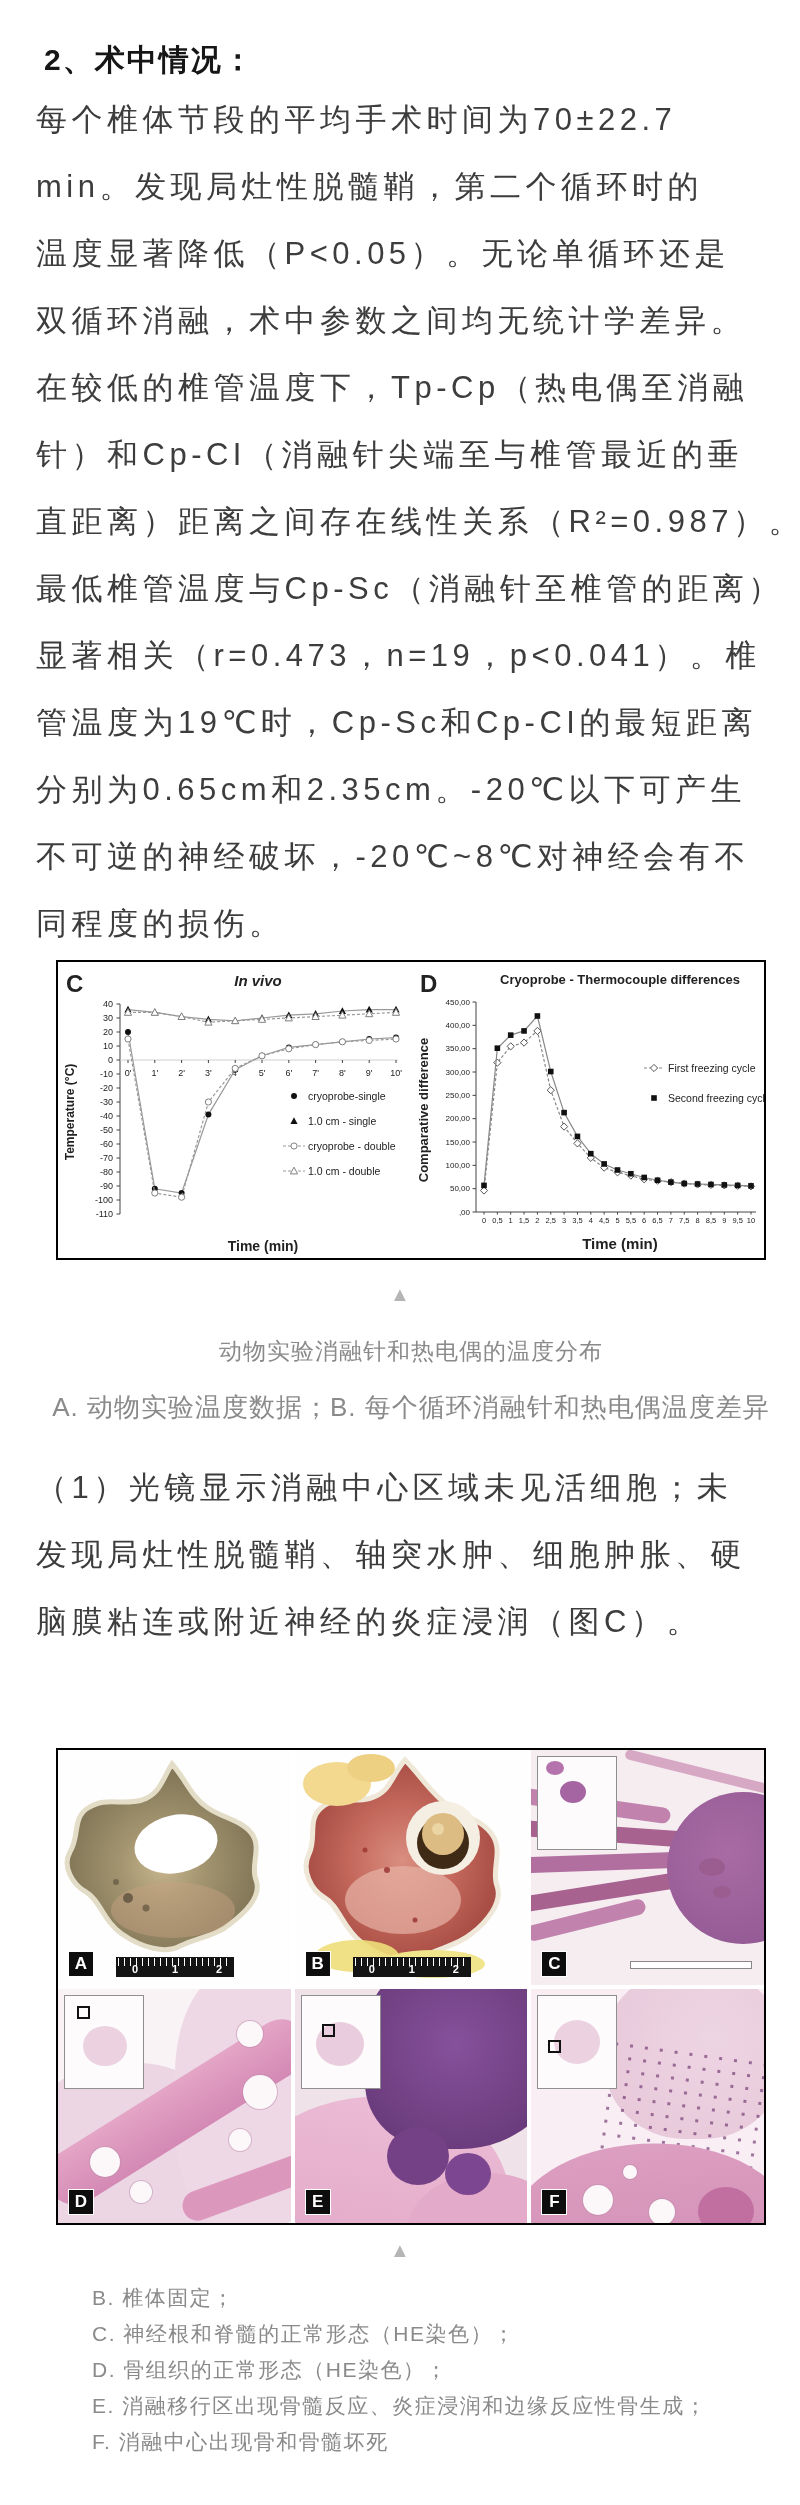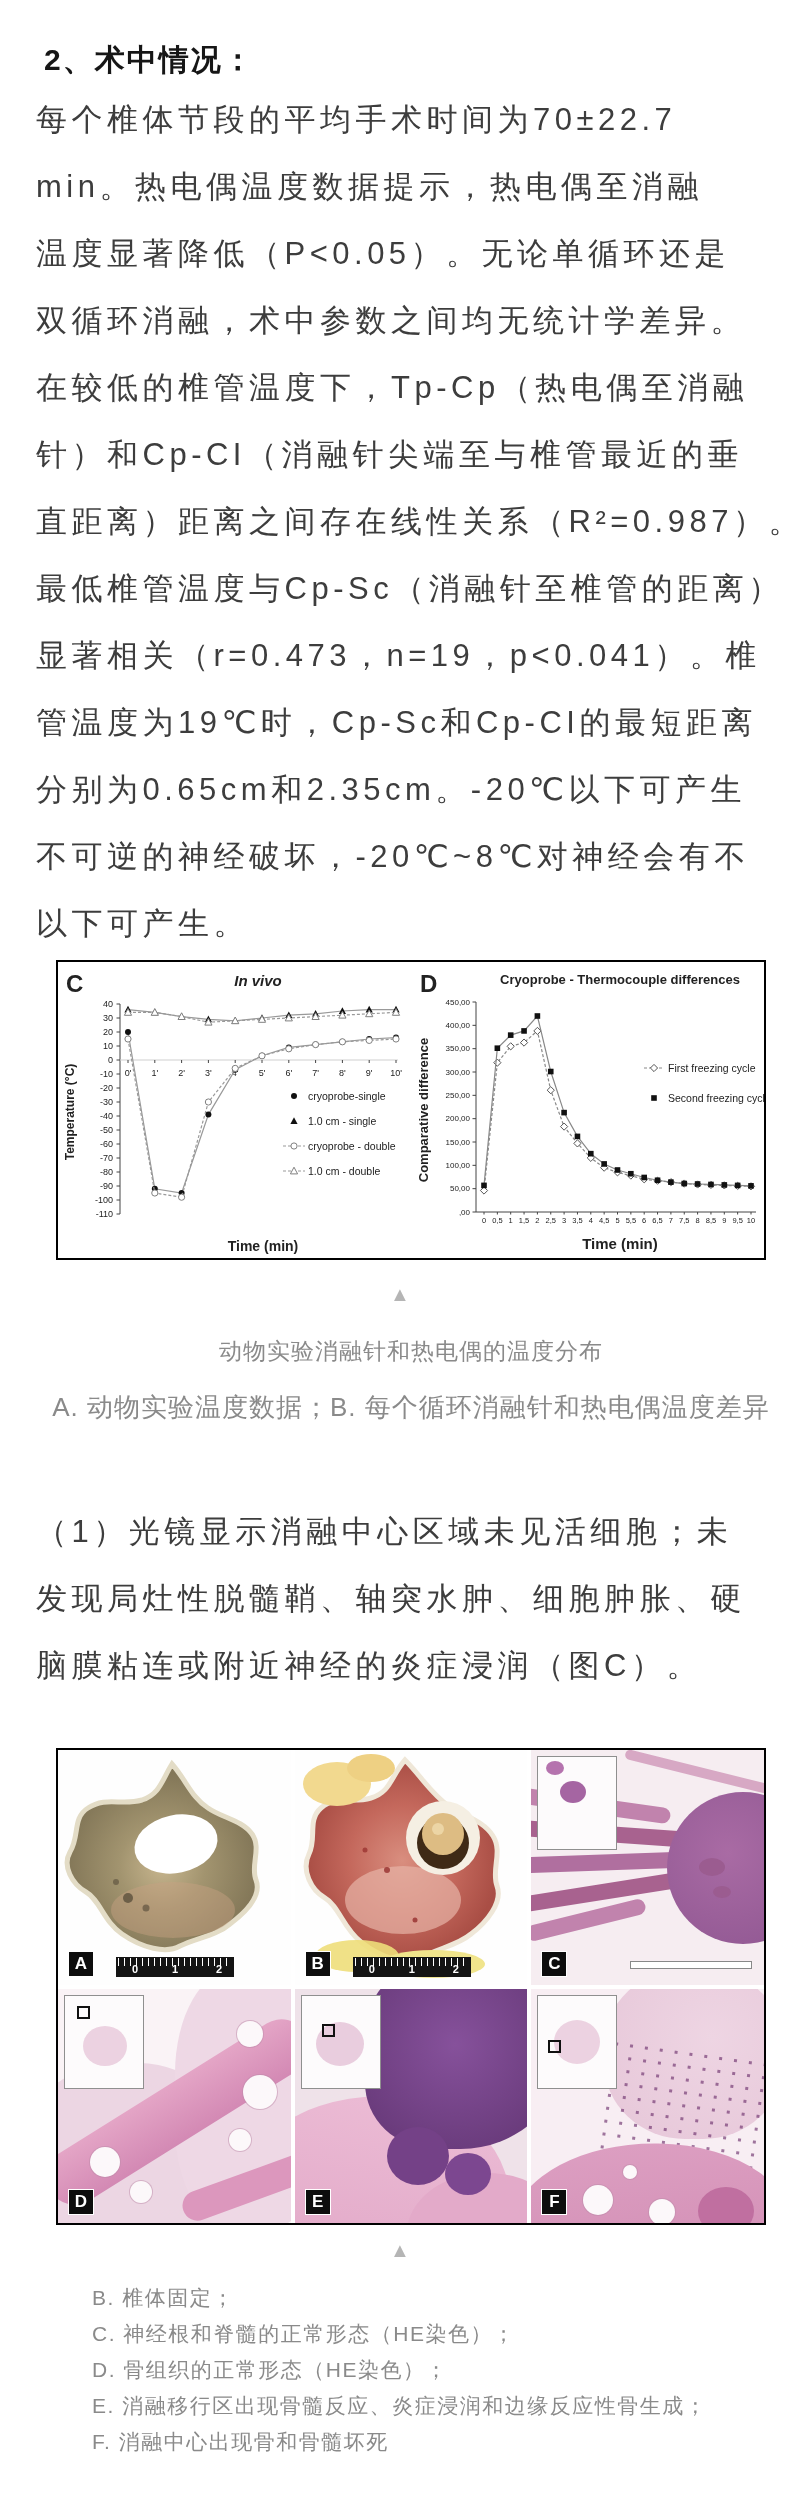--- a/index.html
+++ b/index.html
@@ -43,32 +43,32 @@
 </style>
 </head>
 <body>
 
 <div class="page">
 
   <h2 class="sec-h" style="top:32px">2、术中情况：</h2>
 
   <div class="para" style="top:86px">
     <div class="pl">每个椎体节段的平均手术时间为70±22.7</div>
-    <div class="pl">min。热电偶温度数据提示，热电偶至消融</div>
+    <div class="pl">min。发现局灶性脱髓鞘，第二个循环时的</div>
     <div class="pl">温度显著降低（P&lt;0.05）。无论单循环还是</div>
     <div class="pl">双循环消融，术中参数之间均无统计学差异。</div>
     <div class="pl">在较低的椎管温度下，Tp-Cp（热电偶至消融</div>
     <div class="pl">针）和Cp-CI（消融针尖端至与椎管最近的垂</div>
     <div class="pl">直距离）距离之间存在线性关系（R²=0.987）。</div>
     <div class="pl">最低椎管温度与Cp-Sc（消融针至椎管的距离）</div>
     <div class="pl">显著相关（r=0.473，n=19，p&lt;0.041）。椎</div>
     <div class="pl">管温度为19℃时，Cp-Sc和Cp-CI的最短距离</div>
     <div class="pl">分别为0.65cm和2.35cm。-20℃以下可产生</div>
     <div class="pl">不可逆的神经破坏，-20℃~8℃对神经会有不</div>
-    <div class="pl">以下可产生。</div>
+    <div class="pl">同程度的损伤。</div>
   </div>
 
   <figure class="fig fig1">
     <svg id="chartC" width="352" height="296">
         <line x1="62" y1="42" x2="62" y2="252" stroke="#444" stroke-width="1"></line>
         <line x1="58.5" y1="42" x2="62" y2="42" stroke="#444" stroke-width="1"></line>
         <text x="55" y="45" font-size="9" fill="#222" font-family="&quot;Liberation Sans&quot;,sans-serif" text-anchor="end">40</text>
         <line x1="58.5" y1="56" x2="62" y2="56" stroke="#444" stroke-width="1"></line>
         <text x="55" y="59" font-size="9" fill="#222" font-family="&quot;Liberation Sans&quot;,sans-serif" text-anchor="end">30</text>
         <line x1="58.5" y1="70" x2="62" y2="70" stroke="#444" stroke-width="1"></line>
@@ -304,21 +304,21 @@
         <text transform="translate(16 148) rotate(-90)" text-anchor="middle" font-size="13" font-weight="bold" fill="#222" font-family="&quot;Liberation Sans&quot;,sans-serif">Comparative difference</text>
         <text x="208" y="287" font-size="15" fill="#222" font-family="&quot;Liberation Sans&quot;,sans-serif" font-weight="bold" text-anchor="middle">Time (min)</text>
       </svg>
   </figure>
 
   <div class="cap-arrow" style="top:1284px">▲</div>
   <div class="cap t1" style="top:1336px">动物实验消融针和热电偶的温度分布</div>
   <div class="cap t2" style="top:1390px">A. 动物实验温度数据；B. 每个循环消融针和热电偶温度差异</div>
 
 
-  <div class="para" style="top:1498px">
+  <div class="para" style="top:1454px">
     <div class="pl">（1）光镜显示消融中心区域未见活细胞；未</div>
     <div class="pl">发现局灶性脱髓鞘、轴突水肿、细胞肿胀、硬</div>
     <div class="pl">脑膜粘连或附近神经的炎症浸润（图C）。</div>
   </div>
 
   <figure class="fig fig2">
 
     <div class="hp hpA">
       <svg viewBox="0 0 232 234" width="232" height="234">
         <defs>

